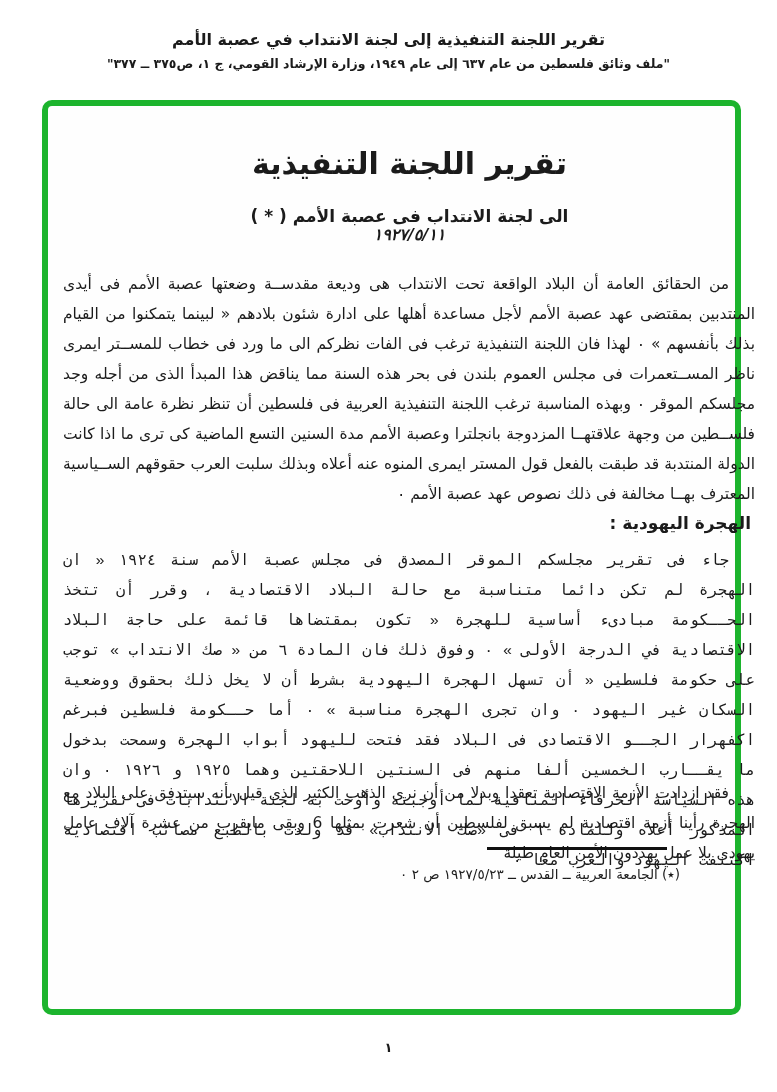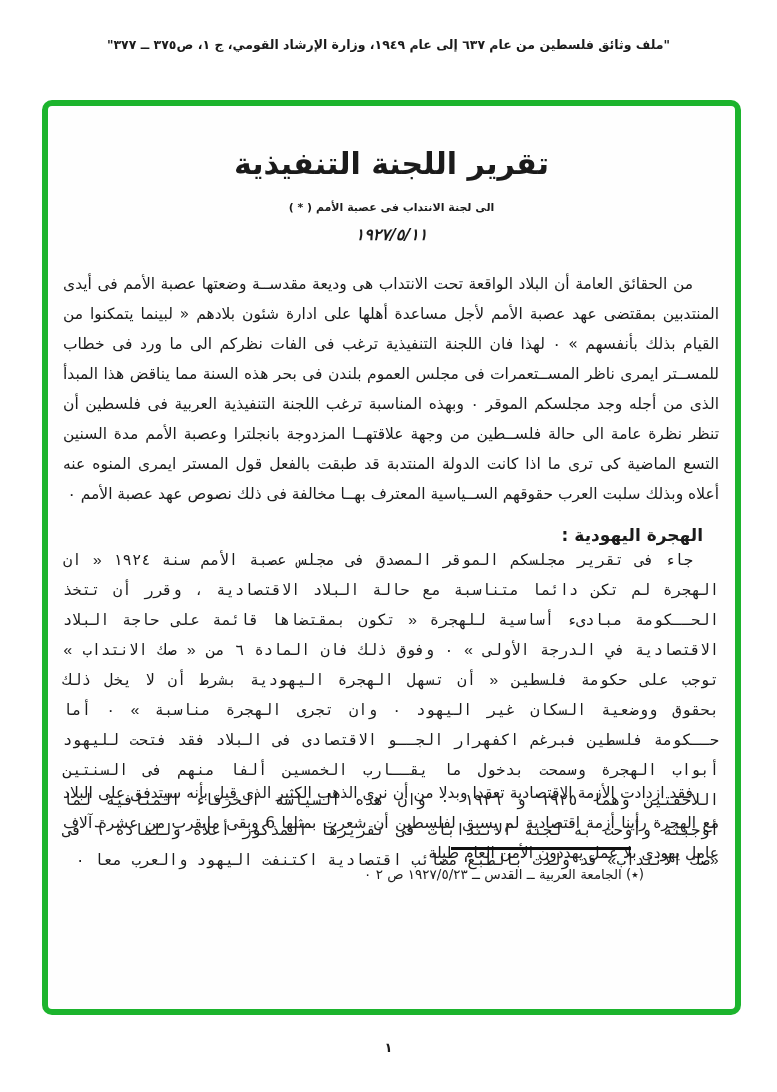--- a/index.html
+++ b/index.html
@@ -16,53 +16,54 @@
   .page-header .hline1{font-size:16px;font-weight:bold;letter-spacing:.2px;}
   .page-header .hline2{font-size:12.5px;font-weight:bold;margin-top:7px;}
 
   
   .frame{
     position:absolute;left:42px;top:100px;
     width:687px;height:903px;
     border:6px solid #1cb42d;border-radius:10px;
     background:#fefefe;
   }
-  .frame-inner{position:relative;width:100%;height:100%;}
+  .frame-inner{position:relative;width:100%;height:100%;padding-left:36px;}
 
   .doc-title{position:absolute;top:20px;left:0;width:100%;text-align:center;
     font-size:30px;font-weight:bold;}
   .doc-subtitle{position:absolute;top:86px;left:0;width:100%;text-align:center;
-    font-size:11px;font-weight:bold;}
+    font-size:17px;font-weight:bold;}
   .doc-date{position:absolute;top:119px;left:0;width:100%;text-align:center;
     font-size:16px;font-weight:bold;font-style:italic;}
 
   .para{
     position:absolute;right:16px;left:15px;
     font-size:15.5px;line-height:30px;
     text-align:justify;text-indent:26px;margin:0;
   }
   .para-1{top:163px;}
   .para-2{top:440px;font-family:Liberation Mono, monospace;}
   .para-3{top:672px;}
 
   .section-heading{position:absolute;top:403px;right:16px;
-    font-size:17px;font-weight:bold;margin:16px;}
+    font-size:17px;font-weight:bold;margin:4px;}
 
   .footnote-rule{position:absolute;top:741px;right:104px;
     width:180px;height:3px;background:#101010;}
   .footnote{position:absolute;top:758px;right:91px;
     font-size:13.5px;line-height:20px;}
 
   .page-number{position:absolute;top:1040px;left:0;width:777px;
     text-align:center;font-size:13px;font-weight:bold;}
 </style>
 </head>
 <body>
 
 <header class="page-header rtl">
+  <div class="hline1">تقرير اللجنة التنفيذية إلى لجنة الانتداب في عصبة الأمم</div>
   <div class="hline2">"ملف وثائق فلسطين من عام ٦٣٧ إلى عام ١٩٤٩، وزارة الإرشاد القومي، ج ١، ص٣٧٥ ــ ٣٧٧"</div>
 </header>
 
 <div class="frame">
   <div class="frame-inner rtl">
 
     <h1 class="doc-title">تقرير اللجنة التنفيذية</h1>
     <h2 class="doc-subtitle">الى لجنة الانتداب فى عصبة الأمم ( * )</h2>
     <div class="doc-date">‭١٩٢٧/٥/١١‬</div>
 

